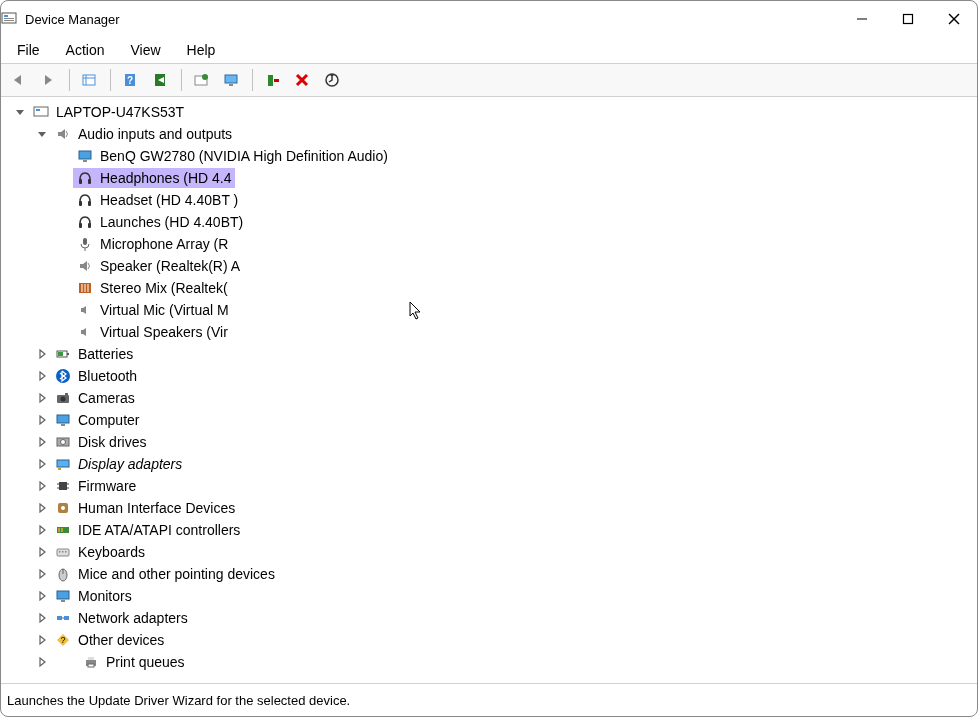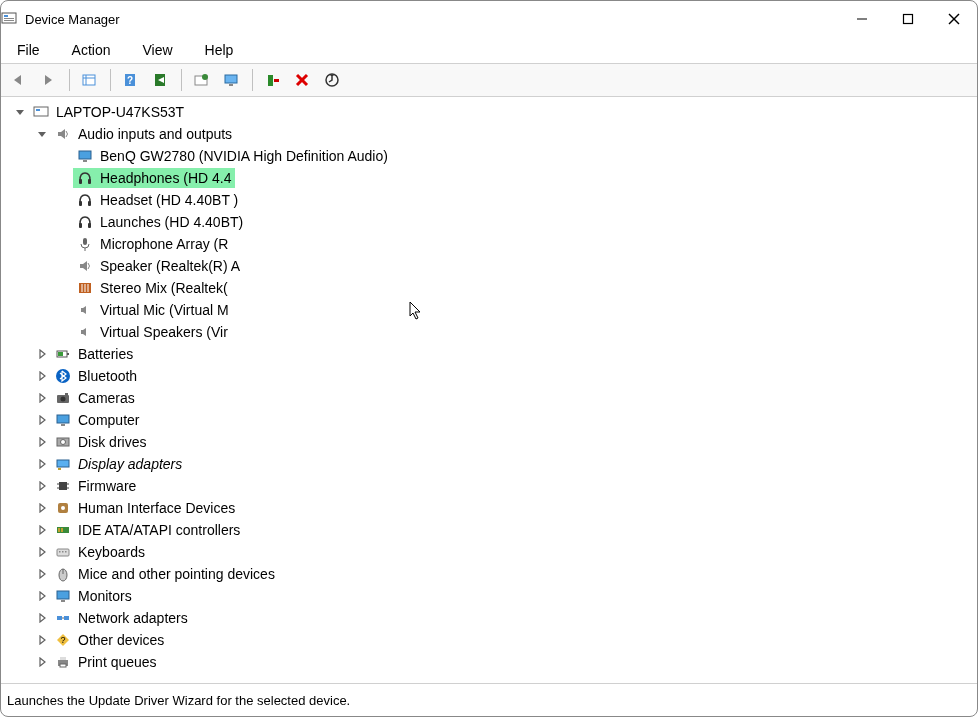--- a/index.html
+++ b/index.html
@@ -30,21 +30,21 @@
   width: 46px; height: 36px;
   display: flex; align-items: center; justify-content: center;
   cursor: pointer;
 }
 
 .menubar {
   height: 26px;
   display: flex;
   align-items: center;
   padding: 0 6px;
-  gap: 12px;
+  gap: 6px;
 }
 .menubar .menu-item {
   padding: 2px 10px;
   cursor: pointer;
   border-radius: 3px;
   font-size: 14px;
 }
 
 .toolbar {
   height: 34px;
@@ -86,21 +86,21 @@
   color: #606060;
 }
 .tree-row .twisty.blank { visibility: hidden; }
 .tree-row .ico {
   width: 18px; height: 18px;
   margin-right: 6px;
   display: flex; align-items: center; justify-content: center;
   flex-shrink: 0;
 }
 .tree-row.selected .label-span {
-  background: #86efac;
+  background: #c4b5fd;
 }
 .tree-row .label-span {
   display: inline-flex;
   align-items: center;
   padding: 0 3px;
   height: 20px;
 }
 
 .context-menu {
   position: absolute;
@@ -621,21 +621,21 @@
       <span class="label-span">
         <span class="ico">
           <svg width="16" height="16" viewBox="0 0 16 16">
             <path d="M8 2 L14 8 L8 14 L2 8 Z" fill="#f0c040"></path>
             <text x="8" y="11" font-size="9" text-anchor="middle" fill="#000">?</text>
           </svg>
         </span>
         <span>Other devices</span>
       </span>
     </div>
-    <div class="tree-row" style="padding-left: 26px;">
+    <div class="tree-row" style="padding-left: 26px; gap: 28px;">
       <span class="twisty">
         <svg width="10" height="10">
           <path d="M3 1 L8 5 L3 9 Z" fill="none" stroke="#606060" stroke-width="1.2"></path>
         </svg>
       </span>
       <span class="label-span">
         <span class="ico">
           <svg width="16" height="16" viewBox="0 0 16 16">
             <rect x="3" y="6" width="10" height="6" fill="#888"></rect>
             <rect x="5" y="3" width="6" height="3" fill="#ddd"></rect>

